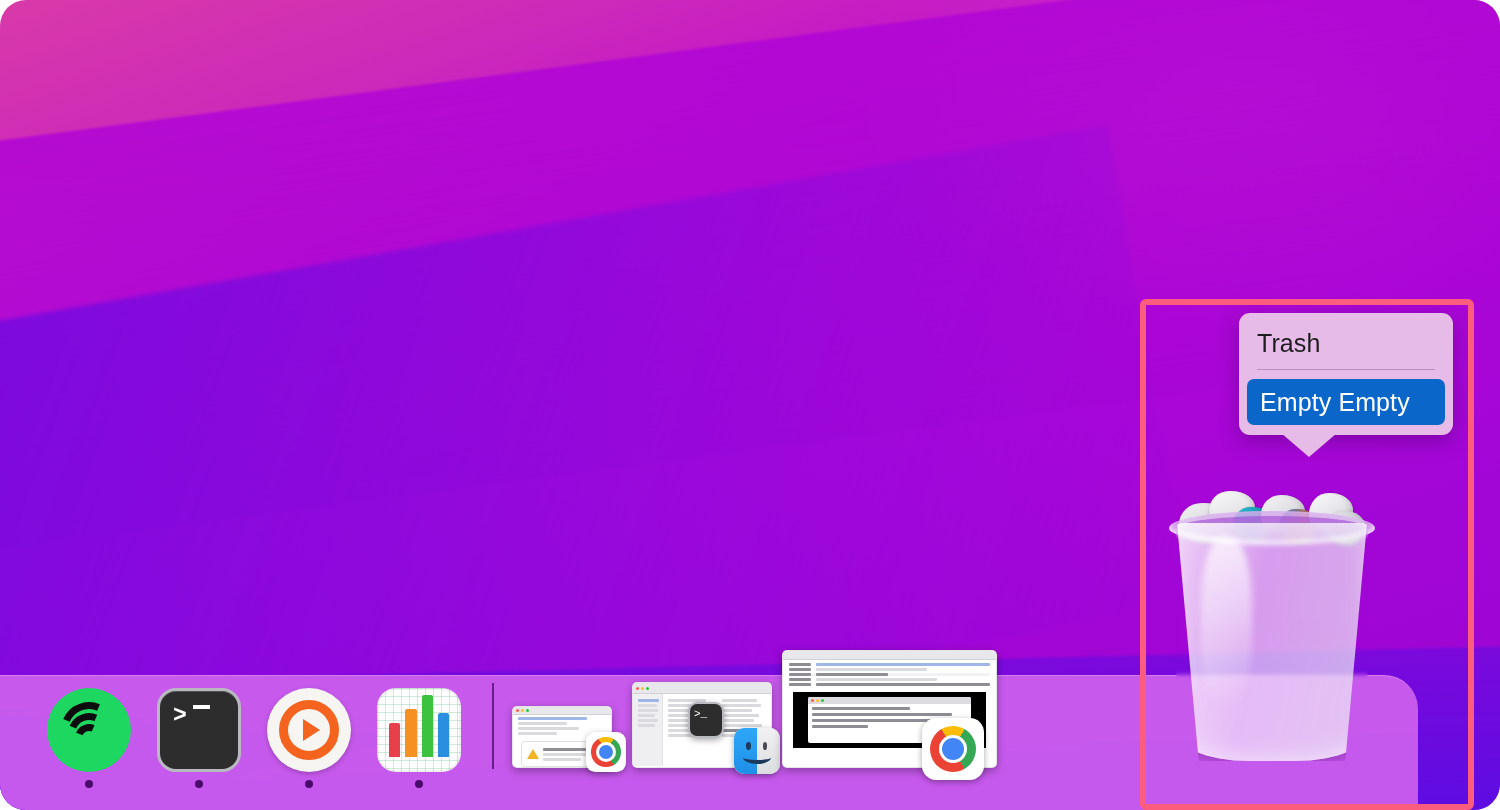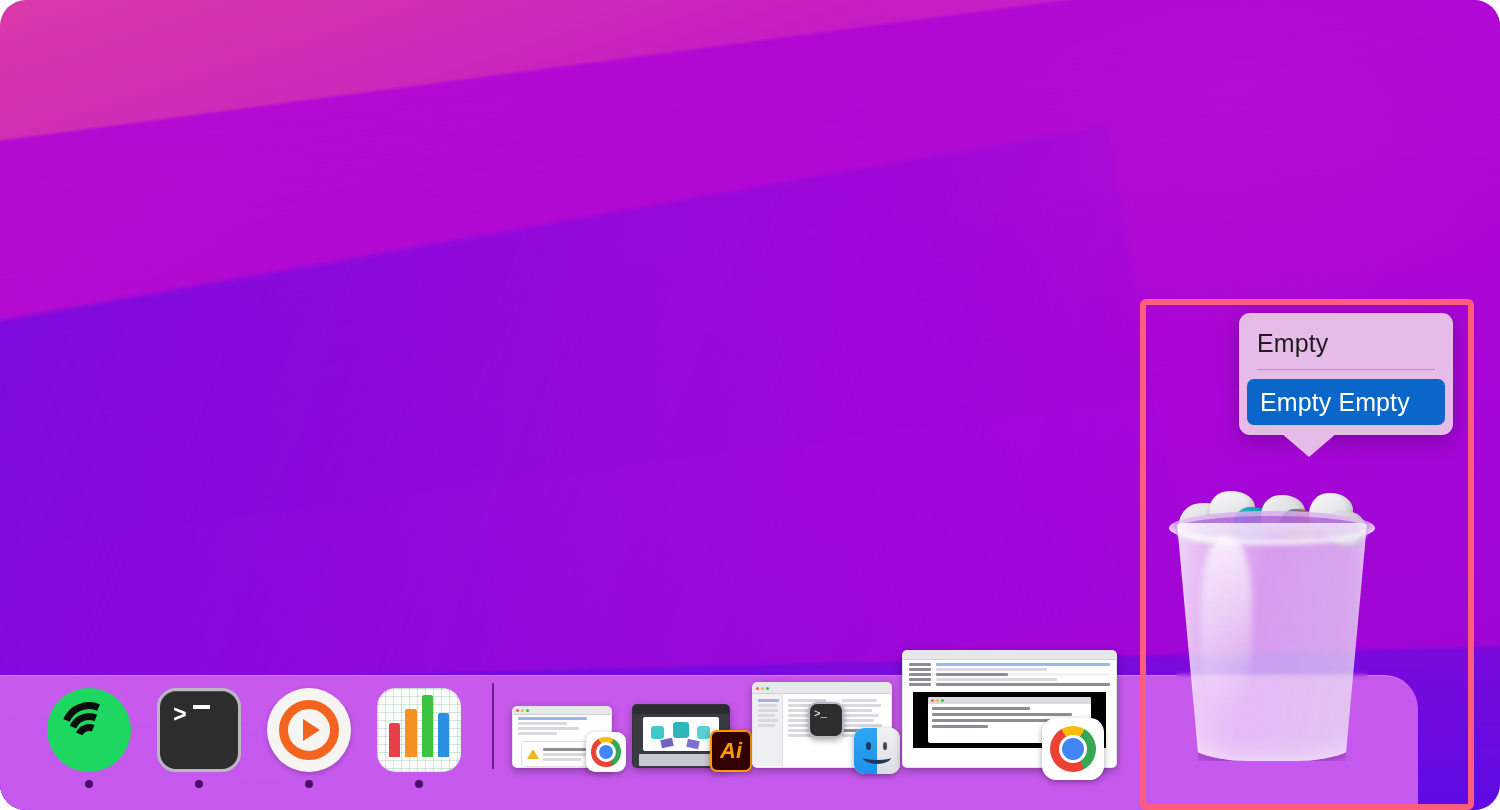--- a/index.html
+++ b/index.html
@@ -290,36 +290,20 @@
               <div class="row" style="width:92%;margin:2px 0"></div>
               <div class="row" style="width:70%;margin:2px 0"></div>
             </div>
           </div>
         </div>
         <div class="badge ic-chrome" style="width:40px;height:40px;right:6px;bottom:22px;">
           <div class="globe"></div>
         </div>
       </div>
 
-      <div class="thumb-slot" style="width:120px;">
-        <div class="win" style="width:98px;height:64px;margin-bottom:26px;background:#3a3a42;">
-          <div style="height:9px;background:#2b2b31;"></div>
-          <div style="margin:3px 10px;height:34px;background:#ffffff;border-radius:2px;position:relative;overflow:hidden;">
-            <div style="position:absolute;left:8px;top:9px;width:13px;height:13px;border-radius:3px;background:#3ec8c8;"></div>
-            <div style="position:absolute;left:30px;top:5px;width:16px;height:16px;border-radius:3px;background:#2fb6bd;"></div>
-            <div style="position:absolute;left:54px;top:9px;width:13px;height:13px;border-radius:3px;background:#5aced2;"></div>
-            <div style="position:absolute;left:18px;top:22px;width:12px;height:8px;background:#6f63c4;transform:rotate(-12deg);"></div>
-            <div style="position:absolute;left:44px;top:23px;width:12px;height:8px;background:#7b6fd0;transform:rotate(12deg);"></div>
-          </div>
-          <div style="margin:2px 6px;height:12px;background:#c8c8d2;border-radius:1px;"></div>
-        </div>
-        <div class="badge ic-ai" style="width:42px;height:42px;right:0px;bottom:22px;font-size:22px;">
-          <span>Ai</span>
-        </div>
-      </div>
 
       <div class="thumb-slot" style="width:150px;">
         <div class="win" style="width:140px;height:86px;margin-bottom:26px;">
           <div class="titlebar" style="height:11px;">
               <span class="tl" style="background:#ff5f57"></span>
               <span class="tl" style="background:#febc2e"></span>
               <span class="tl" style="background:#28c840"></span>
             </div>
           <div style="display:flex;height:72px;">
             <div style="width:30px;background:#efeff2;border-right:1px solid #e2e2e6;padding-top:3px;">
@@ -425,21 +409,21 @@
         <div class="crump" style="left:150px;top:26px; width:40px; height:34px; background:linear-gradient(120deg,#e9e9ee,#bfbfc7);"></div>
         <div class="crump" style="left:22px; top:30px; width:34px; height:28px; background:linear-gradient(140deg,#efefef,#c4c4cb);"></div>
       </div>
       <div class="rim"></div>
       <div class="rim-inner"></div>
       <div class="can"></div>
     </div>
   </div>
 
   <div id="ctx">
-    <div class="mi">Empty</div>
+    <div class="mi">Trash</div>
     <div class="sep"></div>
     <div class="mi sel">Empty Empty</div>
     <div class="tail"></div>
   </div>
 
   <div id="hl"></div>
 
 </div>
 
 </body></html>

